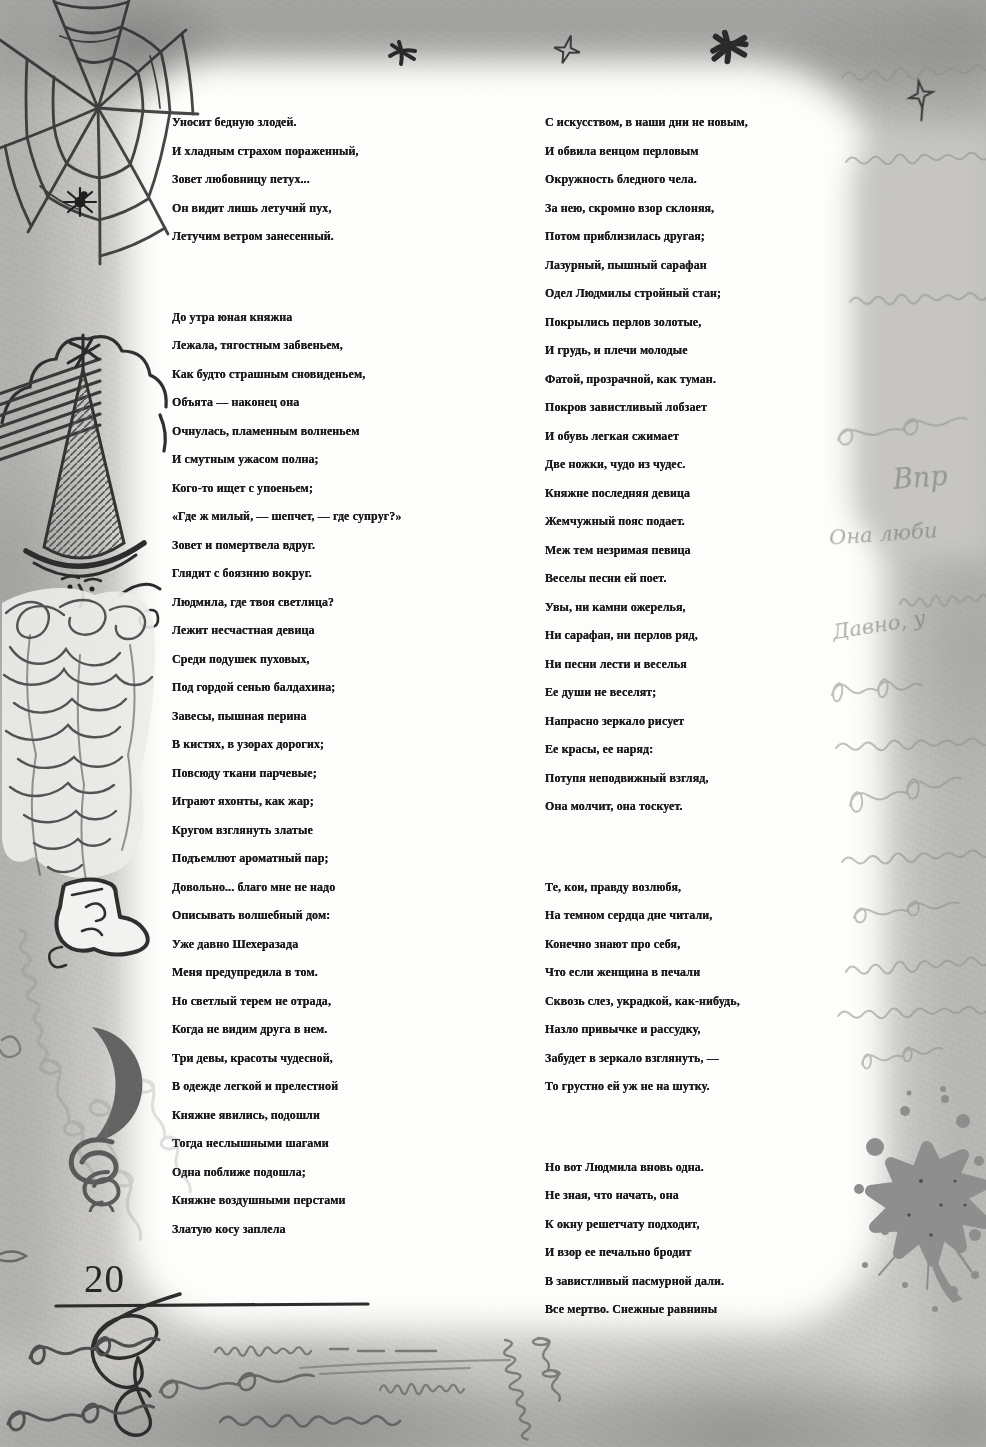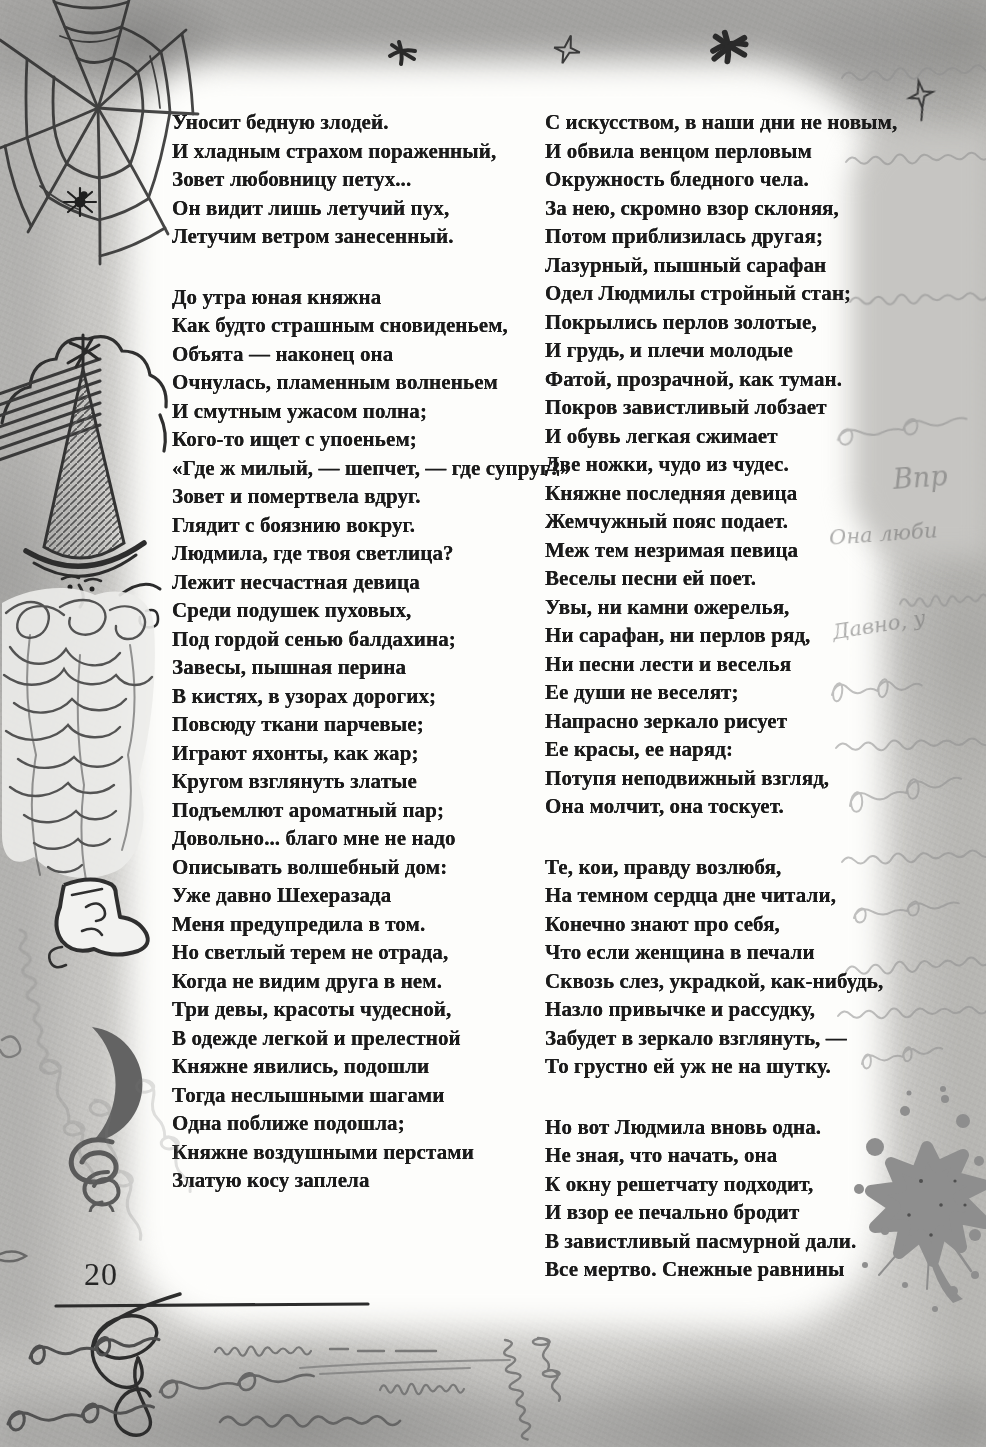--- a/index.html
+++ b/index.html
@@ -26,27 +26,27 @@
     border-radius:90px 140px 120px 100px;filter:blur(16px);}
   .cloud-notch{position:absolute;left:852px;top:128px;width:140px;height:430px;background:#c6c5c2;
     border-radius:60px 0 0 70px;filter:blur(14px);}
   svg.deco{position:absolute;pointer-events:none;}
   .web{left:0;top:-4px;}
   .wizard{left:0;top:295px;}
   .crescent{left:52px;top:1022px;}
   .flourish{left:50px;top:1292px;}
   .splat{left:845px;top:1085px;}
   .overlay{left:0;top:0;}
-  .col{position:absolute;font-weight:bold;font-size:21px;line-height:28.5px;color:#1b1b1b;
+  .col{position:absolute;font-weight:bold;font-size:12px;line-height:28.5px;color:#1b1b1b;
     letter-spacing:.1px;text-shadow:0 0 .4px #1b1b1b;}
   .col-left{left:172px;top:108px;}
   .col-right{left:545px;top:108px;}
-  .stanza + .stanza{margin-top:32px;}
+  .stanza + .stanza{margin-top:52px;}
   .line{white-space:nowrap;}
-  .pagenum{position:absolute;left:84px;top:1256px;font-size:32px;color:#262626;letter-spacing:1px;}
+  .pagenum{position:absolute;left:84px;top:1256px;font-size:39px;color:#262626;letter-spacing:1px;}
   .frag{position:absolute;font-family:"DejaVu Serif",serif;font-style:italic;color:#6e6e6e;
     filter:blur(.6px);opacity:.55;transform:rotate(-4deg);white-space:nowrap;}
   .frag1{left:893px;top:462px;font-size:27px;}
   .frag2{left:829px;top:522px;font-size:21px;}
   .frag3{left:832px;top:613px;font-size:21px;transform:rotate(-9deg);}
 </style>
 </head>
 <body>
 
 <div class="page">
@@ -171,20 +171,21 @@
     <div class="col col-left">
         <div class="stanza">
           <div class="line">Уносит бедную злодей.</div>
           <div class="line">И хладным страхом пораженный,</div>
           <div class="line">Зовет любовницу петух...</div>
           <div class="line">Он видит лишь летучий пух,</div>
           <div class="line">Летучим ветром занесенный.</div>
         </div>
         <div class="stanza">
           <div class="line">До утра юная княжна</div>
+          <div class="line">Лежала, тягостным забвеньем,</div>
           <div class="line">Как будто страшным сновиденьем,</div>
           <div class="line">Объята — наконец она</div>
           <div class="line">Очнулась, пламенным волненьем</div>
           <div class="line">И смутным ужасом полна;</div>
           <div class="line">Кого-то ищет с упоеньем;</div>
           <div class="line">«Где ж милый, — шепчет, — где супруг?»</div>
           <div class="line">Зовет и помертвела вдруг.</div>
           <div class="line">Глядит с боязнию вокруг.</div>
           <div class="line">Людмила, где твоя светлица?</div>
           <div class="line">Лежит несчастная девица</div>

